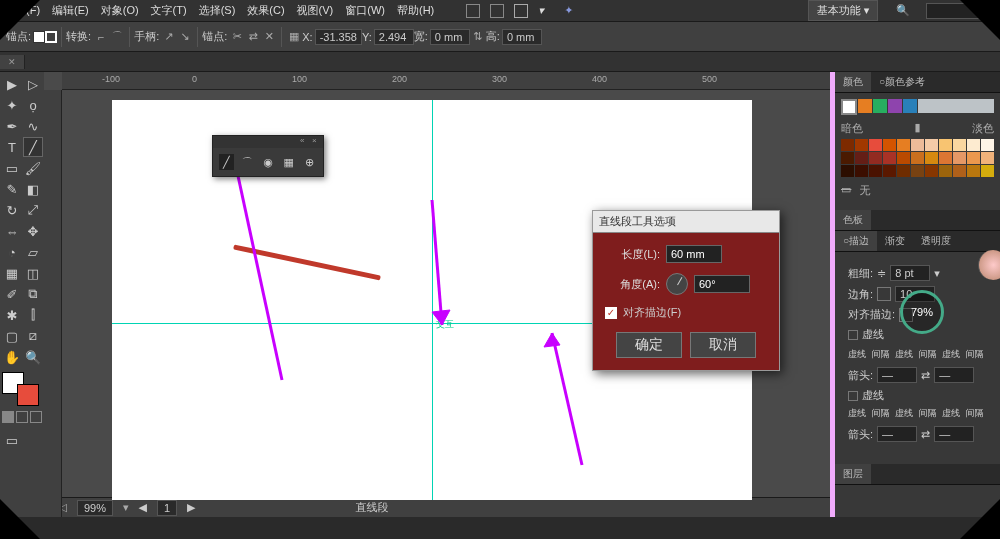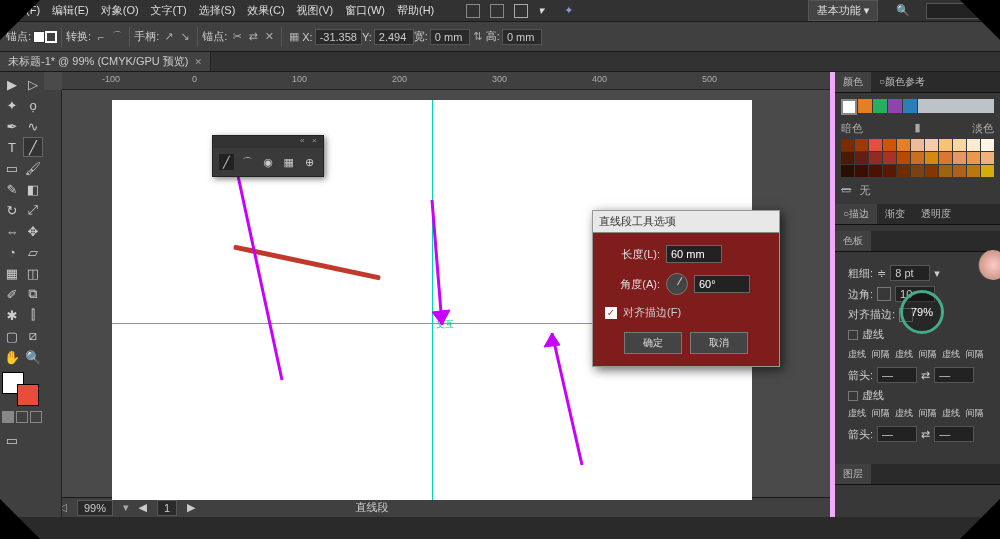--- a/index.html
+++ b/index.html
@@ -47,21 +47,21 @@
 .dialog .titlebar{background:#e8e8e8;color:#333;padding:3px 6px;font-size:11px;border-bottom:1px solid #888}
 .dialog .content{padding:12px}
 .dialog .row{display:flex;align-items:center;gap:6px;margin-bottom:10px}
 .dialog .row label{flex:0 0 55px;color:#ddd;text-align:right}
 .dialog .dial{width:22px;height:22px;border:1px solid #777;border-radius:50%;background:#444;position:relative}
 .dialog .dial::after{content:"";position:absolute;width:1px;height:9px;background:#ccc;top:2px;left:50%;transform-origin:bottom;transform:rotate(30deg)}
 .dialog input[type=text]{background:#222;border:1px solid #666;color:#fff;padding:2px 4px;width:56px;height:18px}
 .dialog .chk{display:flex;align-items:center;gap:6px;margin:6px 0 12px}
 .dialog .chk .box{width:12px;height:12px;background:#fff;color:#c0392b;font-size:10px;display:flex;align-items:center;justify-content:center}
 .dialog .btns{display:flex;gap:8px;justify-content:center}
-.dialog .btn{background:#444;border:1px solid #777;padding:3px 18px;color:#ddd;cursor:pointer;font-size:10px}
+.dialog .btn{background:#444;border:1px solid #777;padding:3px 18px;color:#ddd;cursor:pointer;font-size:14px}
 .statusbar{height:20px;background:#404040;display:flex;align-items:center;padding:0 6px;gap:10px;border-top:1px solid #1a1a1a}
 .statusbar .zoom{background:#2a2a2a;border:1px solid #555;padding:1px 6px}
 .panels{width:170px;background:#383838;border-left:5px solid #f0abfc;height:100%;overflow:hidden}
 .ptab{display:flex;background:#2a2a2a;border-bottom:1px solid #111}
 .ptab span{padding:3px 8px;color:#bbb;font-size:10px}
 .ptab span.act{background:#404040}
 .colorpanel{padding:6px}
 .swatches{display:flex;gap:1px;margin-bottom:6px}
 .swatches i{width:14px;height:14px}
 .grad{display:flex;justify-content:space-between;font-size:10px;color:#aaa;margin-bottom:3px}
@@ -128,21 +128,20 @@
   <span class="fld">2.494</span>
   <span class="lbl">宽:</span>
   <span class="fld">0 mm</span>
   <span class="ico">⇅</span>
   <span class="lbl">高:</span>
   <span class="fld">0 mm</span>
 </div>
 
 <div class="tabbar">
   <div class="tab">
-      <span>未标题-1* @ 99% (CMYK/GPU 预览)</span>
       <span class="x">✕</span>
     </div>
 </div>
 
 <div class="main">
   <div class="tools">
     <div class="t">▶</div>
       <div class="t">▷</div>
     <div class="t">✦</div>
       <div class="t">ọ</div>
@@ -314,27 +313,27 @@
           <i style="background:#9c640c"></i>
           <i style="background:#af601a"></i>
           <i style="background:#b9770e"></i>
           <i style="background:#d4ac0d"></i>
       </div>
       <div style="display:flex;gap:8px;color:#aaa">
           <span style="text-decoration:line-through">▭</span>
           <span>无</span>
         </div>
     </div>
+    <div class="ptab" style="margin-top:6px">
+        <span class="act">色板</span>
+      </div>
     <div class="ptab">
         <span class="act">○描边</span>
         <span>渐变</span>
         <span>透明度</span>
-      </div>
-    <div class="ptab" style="margin-top:6px">
-        <span class="act">色板</span>
       </div>
     <div class="stroke">
       <div class="r">
           <span>粗细:</span>
           <span>≑</span>
           <span class="f">8 pt</span>
           <span>▾</span>
         </div>
       <div class="r">
           <span>边角:</span>

